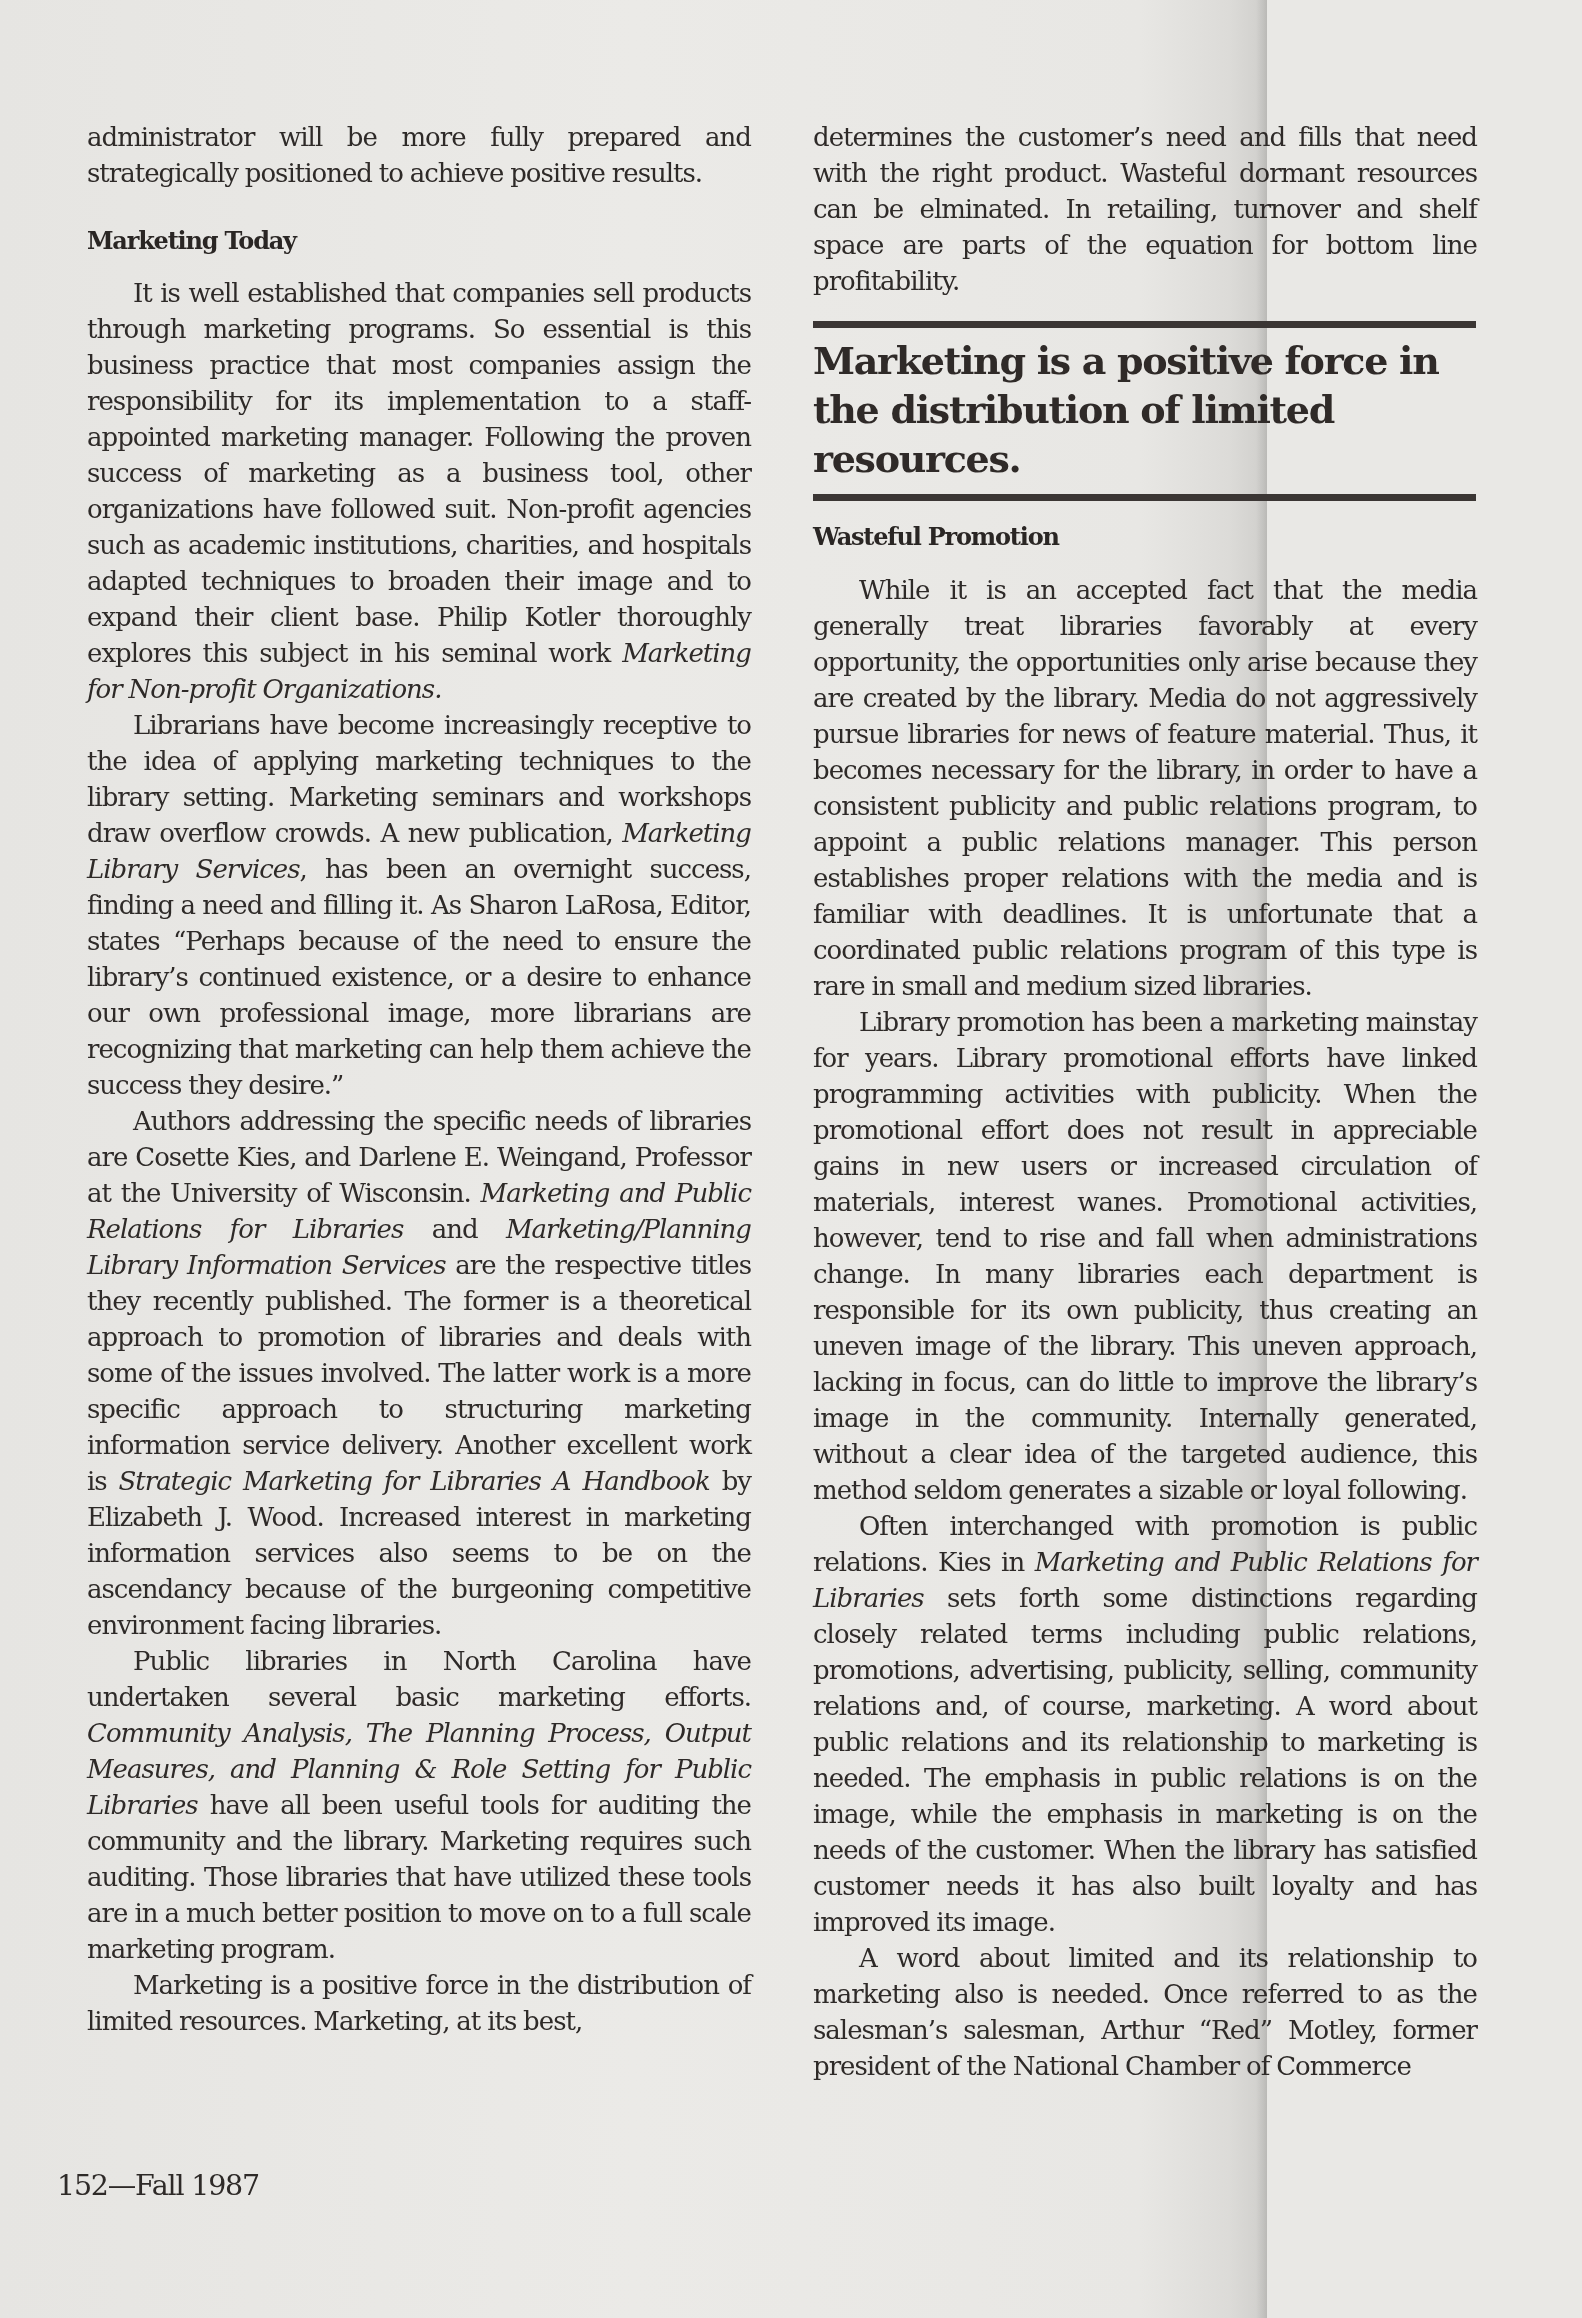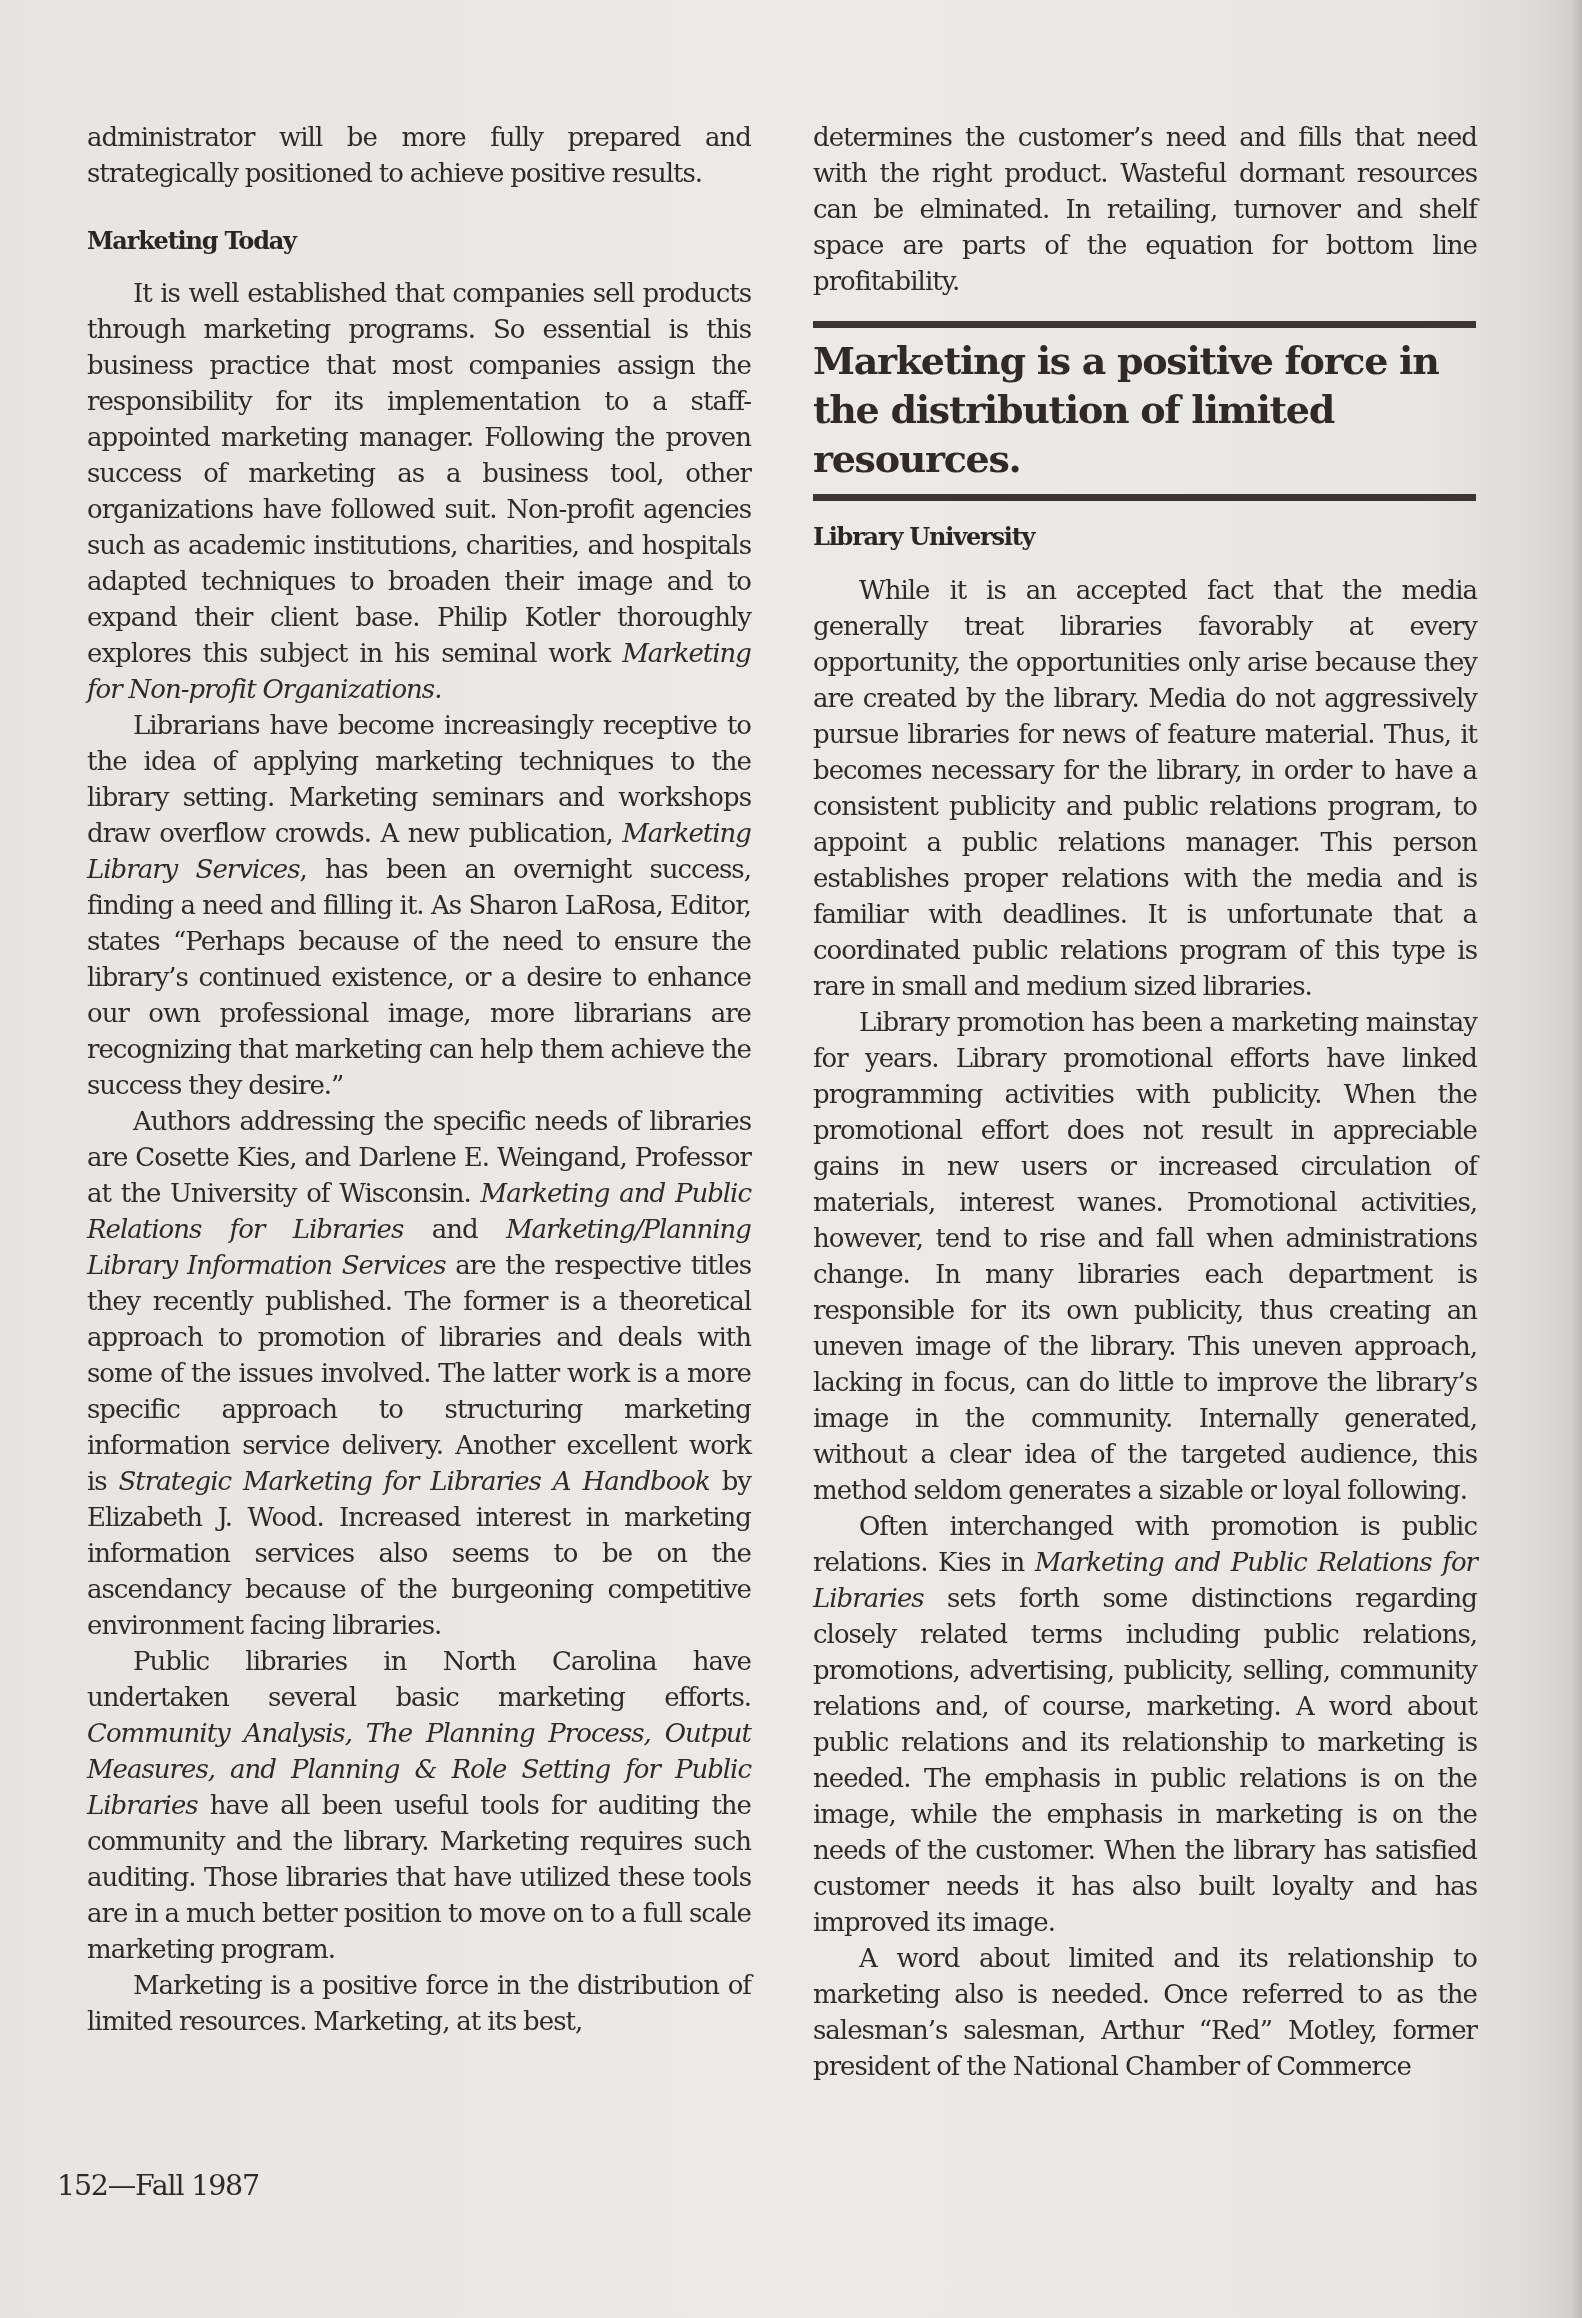--- a/index.html
+++ b/index.html
@@ -11,21 +11,21 @@
     height: 2319px;
     background: #e9e8e5;
     position: relative;
     overflow: hidden;
     font-family: "DejaVu Serif", "Liberation Serif", serif;
     color: #2e2a28;
   }
   .page {
     position: absolute;
     left: 0; top: 0;
-    width: 1582px; height: 2319px;
+    width: 1267px; height: 2319px;
     background: linear-gradient(to right, #e6e5e2 0%, #ebeae7 50%, #e8e7e4 90%, #dcdbd8 97%, #cfcecb 100%);
   }
   .gutter-shadow {
     position: absolute;
     right: 0; top: 0;
     width: 11px; height: 2319px;
     background: linear-gradient(to right, rgba(0,0,0,0), rgba(0,0,0,0.10));
   }
   .column {
     position: absolute;
@@ -109,21 +109,21 @@
 
   <div class="column col-right">
     <p class="body noindent">determines the customer’s need and fills that need with the right product. Wasteful dormant resources can be elminated. In retailing, turnover and shelf space are parts of the equation for bottom line profitability.</p>
 
     <div class="pullquote">
       <div class="pq-rule"></div>
       <div class="pq-text">Marketing is a positive force in the distribution of limited resources.</div>
       <div class="pq-rule"></div>
     </div>
 
-    <h3 class="subhead subhead-right">Library University</h3>
+    <h3 class="subhead subhead-right">Wasteful Promotion</h3>
 
     <p class="body indent">While it is an accepted fact that the media generally treat libraries favorably at every opportunity, the opportunities only arise because they are created by the library. Media do not aggressively pursue libraries for news of feature material. Thus, it becomes necessary for the library, in order to have a consistent publicity and public relations program, to appoint a public relations manager. This person establishes proper relations with the media and is familiar with deadlines. It is unfortunate that a coordinated public relations program of this type is rare in small and medium sized libraries.</p>
 
     <p class="body indent">Library promotion has been a marketing mainstay for years. Library promotional efforts have linked programming activities with publicity. When the promotional effort does not result in appreciable gains in new users or increased circulation of materials, interest wanes. Promotional activities, however, tend to rise and fall when administrations change. In many libraries each department is responsible for its own publicity, thus creating an uneven image of the library. This uneven approach, lacking in focus, can do little to improve the library’s image in the community. Internally generated, without a clear idea of the targeted audience, this method seldom generates a sizable or loyal following.</p>
 
     <p class="body indent"><span>Often interchanged with promotion is public relations. Kies in </span><em>Marketing and Public Relations for Libraries</em><span> sets forth some distinctions regarding closely related terms including public relations, promotions, advertising, publicity, selling, community relations and, of course, marketing. A word about public relations and its relationship to marketing is needed. The emphasis in public relations is on the image, while the emphasis in marketing is on the needs of the customer. When the library has satisfied customer needs it has also built loyalty and has improved its image.</span></p>
 
     <p class="body indent">A word about limited and its relationship to marketing also is needed. Once referred to as the salesman’s salesman, Arthur “Red” Motley, former president of the National Chamber of Commerce</p>
   </div>
 

